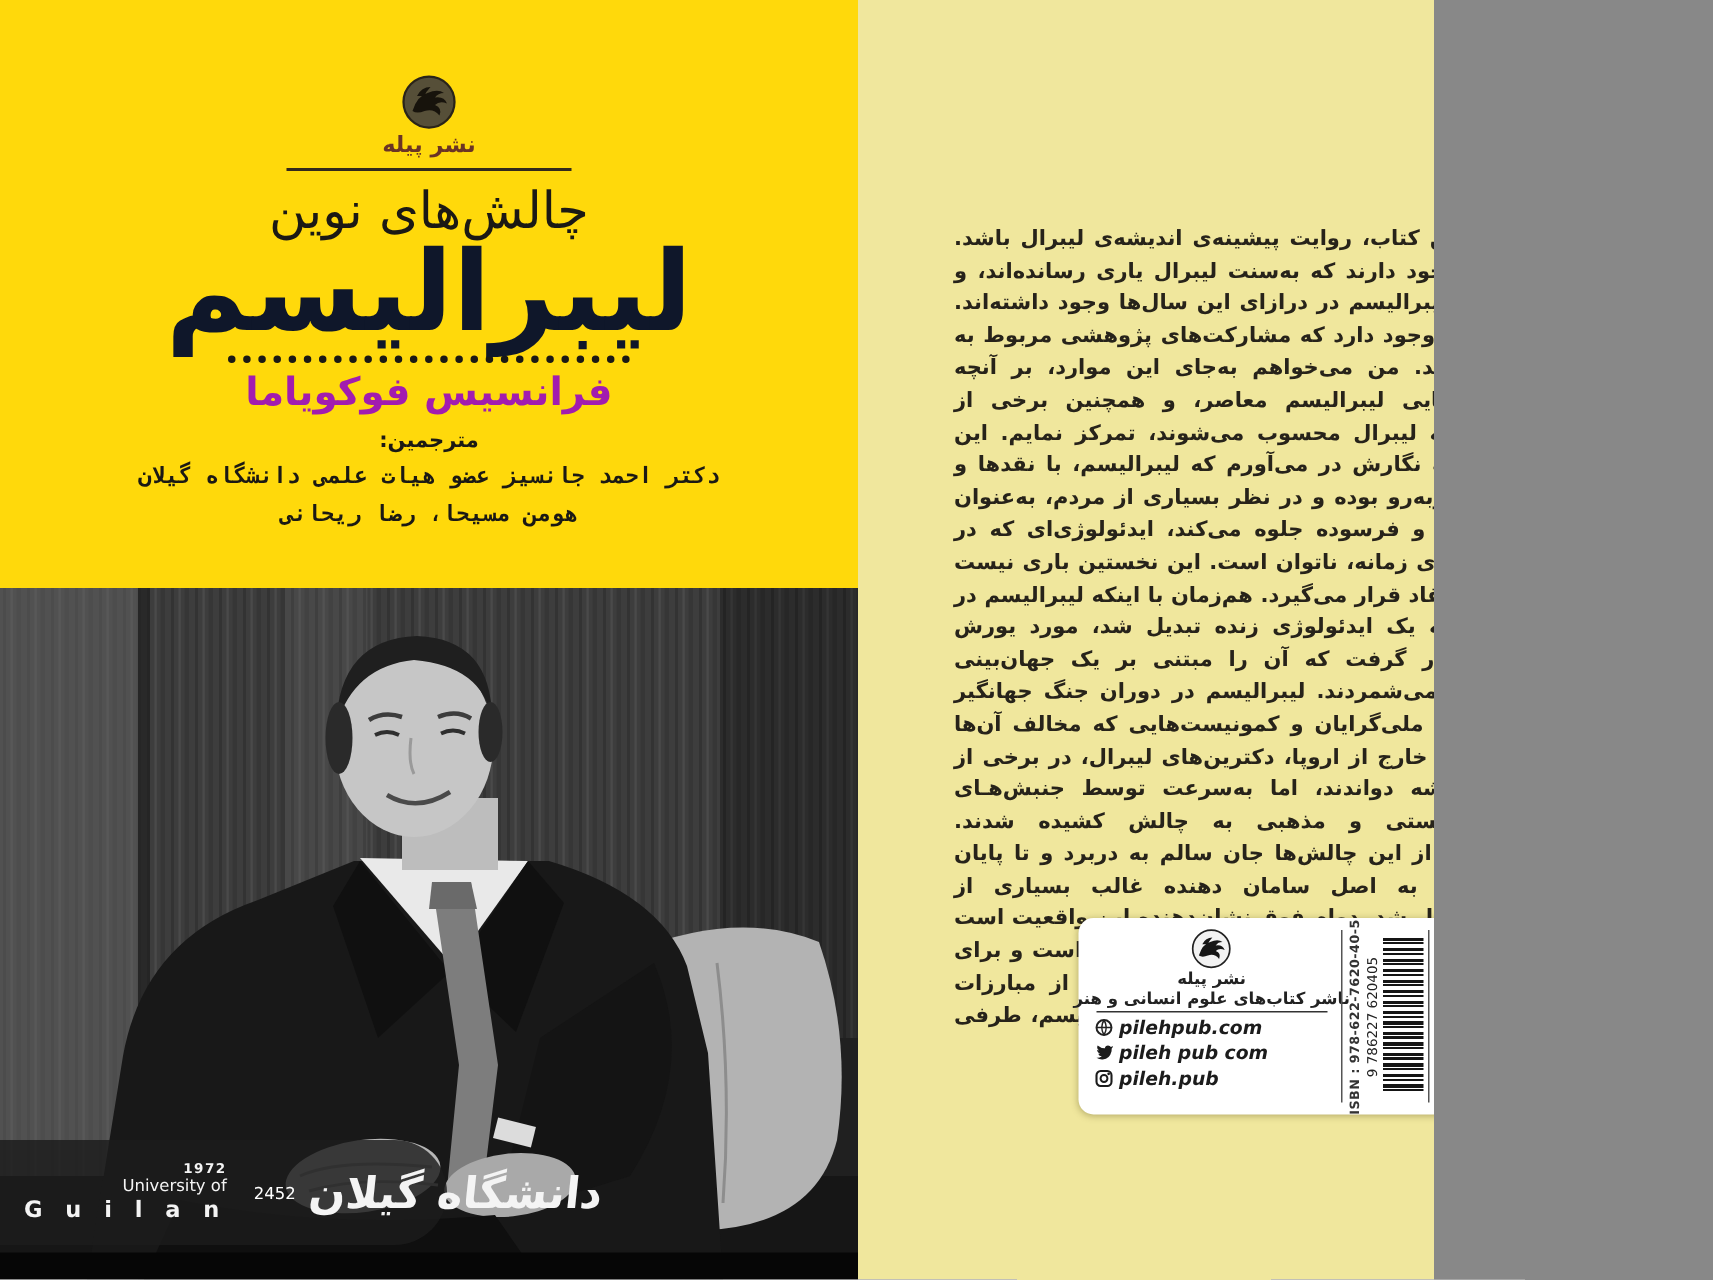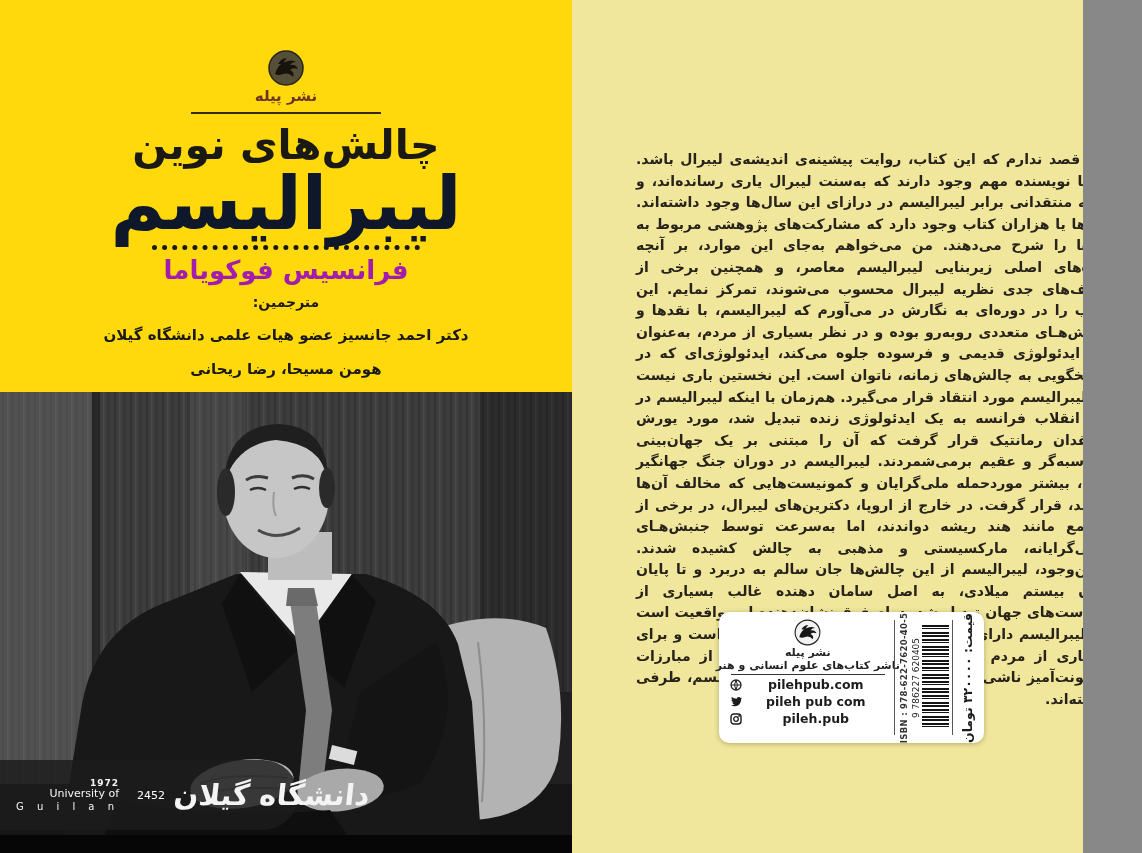--- a/index.html
+++ b/index.html
@@ -1,62 +1,62 @@
 <!DOCTYPE html>
 <html lang="fa"><head>
 <meta charset="utf-8">
 <style>
   * { margin:0; padding:0; box-sizing:border-box; }
   html,body { background:#888; }
   body { font-family:"DejaVu Sans", sans-serif; }
-  .page { position:relative; width:1083px; height:853px; overflow:hidden; background:#fff; }
+  .page { position:relative; width:956px; height:853px; overflow:hidden; background:#fff; }
 
   
   .front { position:absolute; left:0; top:0; width:572px; height:853px; }
   .front-top { position:absolute; top:0; left:0; width:100%; height:392px;
                background:#FFD90B; text-align:center; overflow:hidden; }
   .pileh-logo { display:block; margin:50px auto 0; }
   .pub-name { margin-top:1px; font-size:15px; font-weight:bold; color:#6b3425; }
   .rule { width:190px; height:2px; background:#33291c; margin:7px auto 0; }
-  .series { margin-top:7px; font-size:41px; font-weight:700; color:#1b1914; direction:rtl; }
+  .series { margin-top:7px; font-size:34px; font-weight:400; color:#1b1914; direction:rtl; }
   .title { font-size:74px; font-weight:800; color:#0f172a; line-height:1.04; margin-top:-4px; direction:rtl; }
   .dots { width:268px; margin:3px auto 5px; border-top:5px dotted #1b1914; }
   .author { font-size:26px; font-weight:800; color:#a21caf; margin-top:3px; direction:rtl; }
   .trans-label { font-size:14px; font-weight:bold; color:#1b1914; margin-top:9px; direction:rtl; }
-  .trans-line { font-size:15px; font-weight:bold; color:#1b1914; margin-top:16px; direction:rtl; }
+  .trans-line { font-size:15px; font-weight:bold; color:#1b1914; margin-top:6px; direction:rtl;font-family:Liberation Mono, monospace; }
 
   .photo { position:absolute; top:392px; left:0; width:572px; height:461px; background:#3a3a3a; }
   .photo > svg { position:absolute; inset:0; }
 
   
   .wm { position:absolute; left:0; top:368px; width:298px; height:70px;
         background:rgba(28,28,28,.82); border-radius:0 36px 36px 0;
         display:flex; align-items:center; padding:0 8px 0 16px; gap:9px; color:#f4f4f4; }
   .wm-en { text-align:right; line-height:1.12; white-space:nowrap; }
   .wm-year { font-size:9px; font-weight:bold; letter-spacing:1px; }
   .wm-u { font-size:11px; }
-  .wm-g { font-size:10px; font-weight:normal; letter-spacing:5px; }
+  .wm-g { font-size:15px; font-weight:bold; letter-spacing:5px; }
   .wm-py { font-size:11px; color:#fff; }
   .wm-fa { font-size:29px; font-weight:bold; transform:skewX(-6deg); white-space:nowrap; }
 
   
   .back { position:absolute; left:572px; top:0; width:570px; height:853px; background:#F0E79D; }
   .blurb { position:absolute; top:149px; right:34px; left:64px; direction:rtl;
            text-align:justify; font-size:14px; font-weight:700; line-height:21.6px; color:#27231a; }
 
   .info-box { position:absolute; left:147px; top:612px; width:265px; height:131px;
               background:#fff; border-radius:10px; box-shadow:0 1px 5px rgba(70,60,10,.35);
               display:flex; align-items:stretch; padding:7px 5px; }
   .info-left { flex:1 1 auto; display:flex; flex-direction:column; align-items:center; min-width:0; }
   .ib-name { font-size:11px; font-weight:bold; color:#222; margin-top:0; direction:rtl; }
   .ib-sub  { font-size:11px; font-weight:bold; color:#222; direction:rtl; white-space:nowrap; }
   .ib-hline { width:92%; border-top:1.5px solid #333; margin:2px 0 1px; }
   .srow { width:100%; display:flex; align-items:center; padding:0 6px; height:17px; }
   .srow .sicon { flex:0 0 16px; display:flex; align-items:center; }
-  .srow .stext { flex:1; text-align:center; font-size:12.5px; font-weight:bold; color:#1c1c1c; }
+  .srow .stext { flex:1; font-size:12.5px; font-weight:bold; color:#1c1c1c;font-style:italic; }
   .vline { width:1.5px; background:#555; margin:1px 2px; }
 
   .bc-col { display:flex; align-items:center; padding:0 1px; }
   .rot-wrap { position:relative; height:100%; }
   .rot-wrap > span { position:absolute; left:50%; top:50%;
                      transform:translate(-50%,-50%) rotate(-90deg);
                      white-space:nowrap; display:block; }
   .isbn-wrap { width:13px; }
   .isbn-wrap > span { font-size:8.5px; font-weight:bold; color:#333; letter-spacing:.3px; }
   .digits-wrap { width:11px; }

